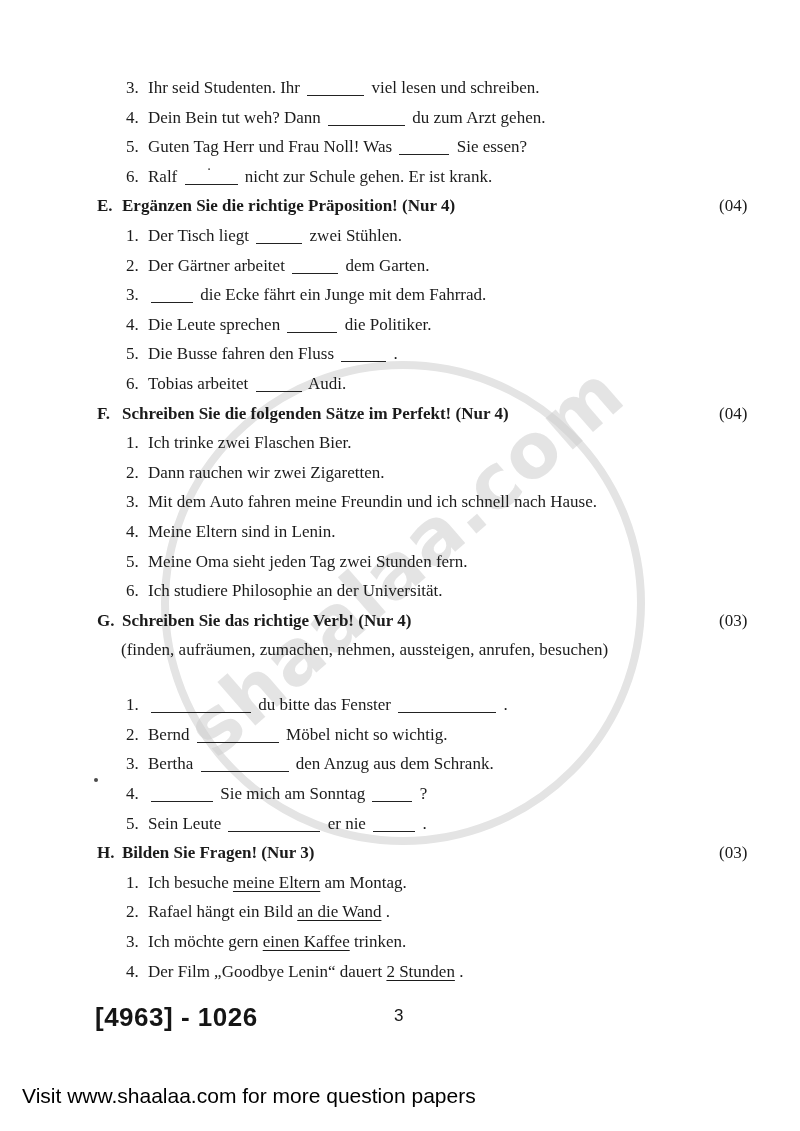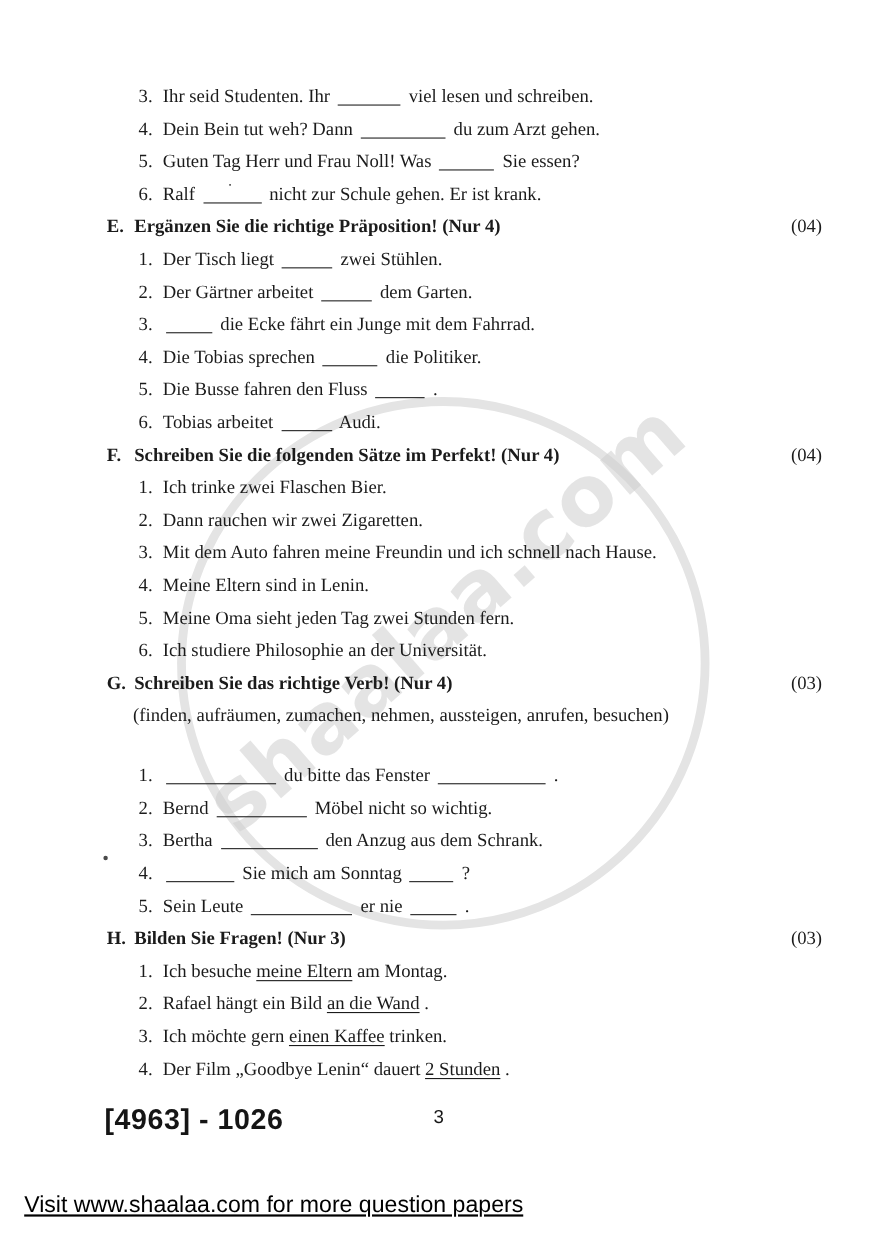--- a/index.html
+++ b/index.html
@@ -38,21 +38,21 @@
   .paper-code{position:absolute;left:95px;top:1002px;font-family:"Liberation Sans",sans-serif;
               font-size:26px;font-weight:700;letter-spacing:.5px;color:#151515;z-index:2;}
   .page-number{position:absolute;left:394px;top:1006px;font-family:"Liberation Sans",sans-serif;
                font-size:17px;color:#151515;z-index:2;}
 
   .artifact-dot{position:absolute;left:94px;top:778px;width:4px;height:4px;background:#4a4a4a;
                 border-radius:50%;z-index:2;}
 
   
   .site-banner{position:absolute;left:22px;top:1084px;font-family:"Liberation Sans",sans-serif;
-               font-size:21px;color:#000;z-index:3;text-decoration:underline;}
+               font-size:21px;color:#000;z-index:3;}
 </style>
 </head>
 <body>
 
 <div class="screen">
   <div class="paper">
 
     <div>
       <div class="wm-ring"></div>
       <div class="wm-text">shaalaa.com</div>
@@ -87,21 +87,21 @@
         <div class="row item">
           <span class="num">2.</span>
           <span class="itext"><span class="txt">Der Gärtner arbeitet</span> <span class="blank" style="width: 46px;"></span> <span class="txt">dem Garten.</span> </span>
         </div>
         <div class="row item">
           <span class="num">3.</span>
           <span class="itext"><span class="blank" style="width: 42px;"></span> <span class="txt">die Ecke fährt ein Junge mit dem Fahrrad.</span> </span>
         </div>
         <div class="row item">
           <span class="num">4.</span>
-          <span class="itext"><span class="txt">Die Tobias sprechen</span> <span class="blank" style="width: 50px;"></span> <span class="txt">die Politiker.</span> </span>
+          <span class="itext"><span class="txt">Die Leute sprechen</span> <span class="blank" style="width: 50px;"></span> <span class="txt">die Politiker.</span> </span>
         </div>
         <div class="row item">
           <span class="num">5.</span>
           <span class="itext"><span class="txt">Die Busse fahren den Fluss</span> <span class="blank" style="width: 45px;"></span> <span class="txt">.</span> </span>
         </div>
         <div class="row item">
           <span class="num">6.</span>
           <span class="itext"><span class="txt">Tobias arbeitet</span> <span class="blank" style="width: 46px;"></span> <span class="txt">Audi.</span> </span>
         </div>
         <div class="row header hdr-F">

